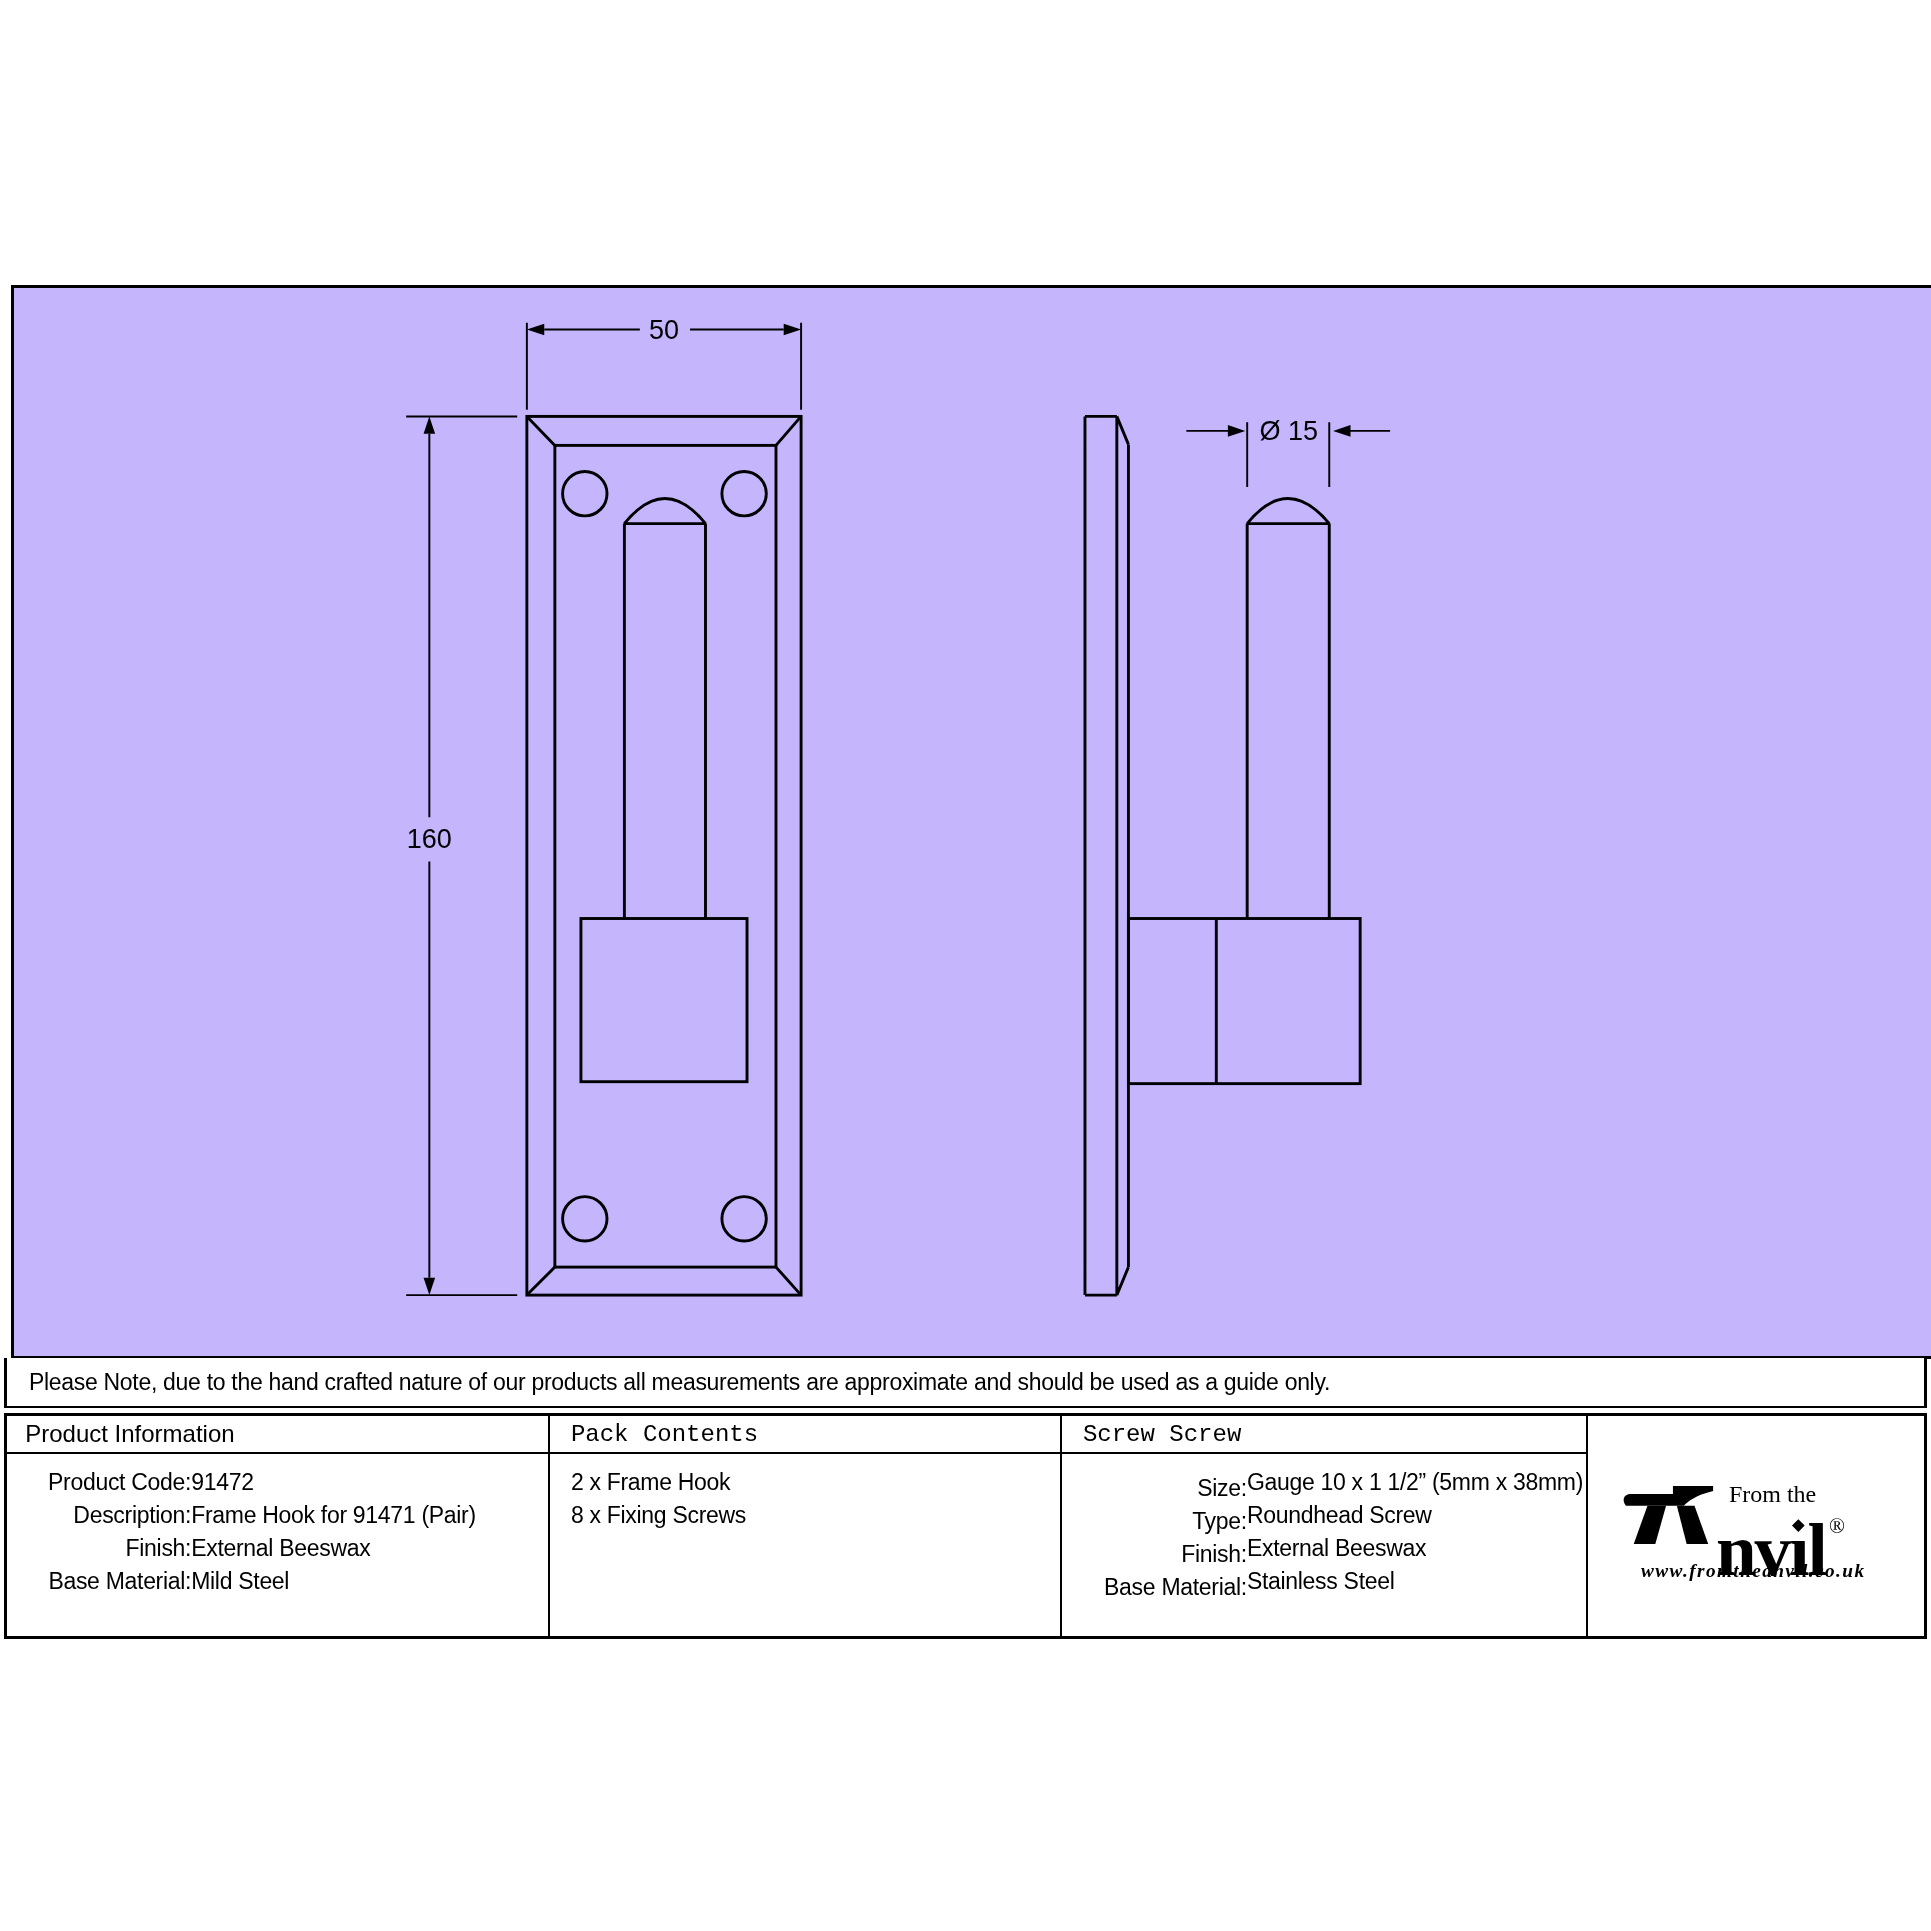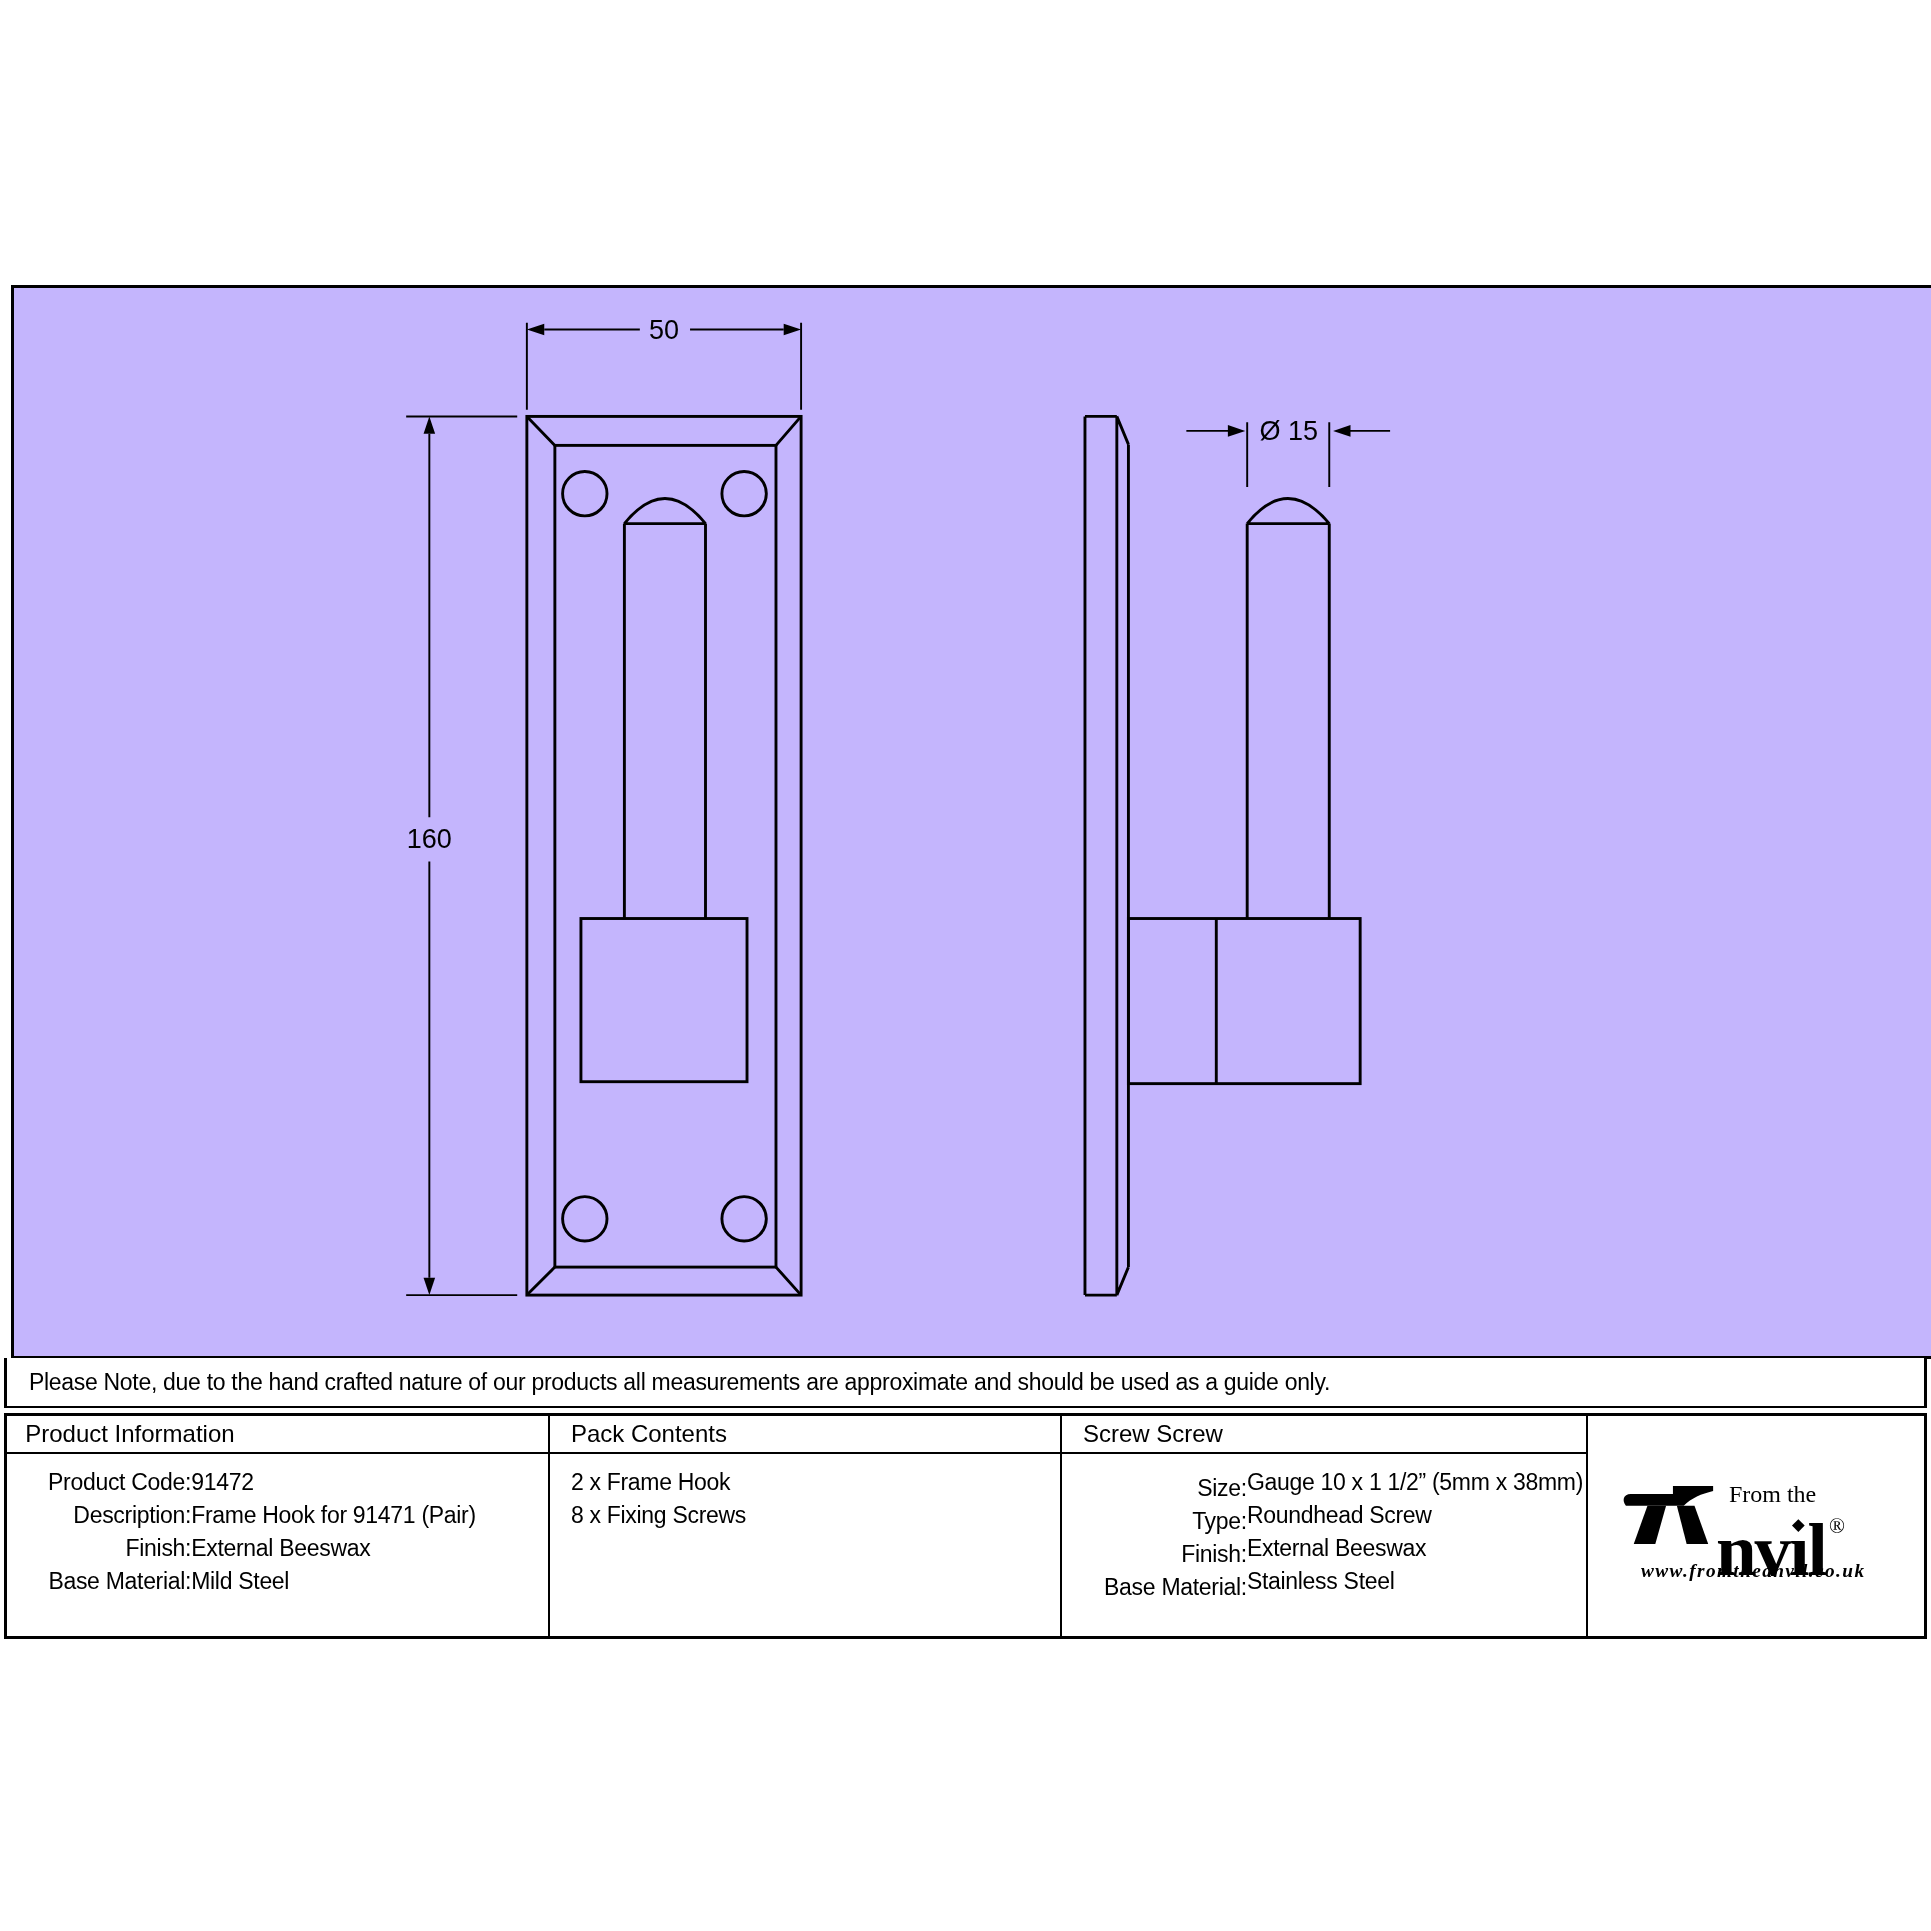--- a/index.html
+++ b/index.html
@@ -45,21 +45,21 @@
   .col { height:100%; }
   .col1 { width:543px; border-right:2.9px solid #000; }
   .col2 { width:512px; border-right:2.9px solid #000; }
   .col3 { width:526px; border-right:2.9px solid #000; }
   .col4 { flex:1; display:flex; align-items:center; justify-content:center; }
   .col-header {
     height:38px; border-bottom:2.9px solid #000;
     display:flex; align-items:center;
     padding-left:18.3px; font-size:24px;
   }
-  .col2 .col-header, .col3 .col-header { padding-left:21px; }
+  .col2 .col-header, .col3 .col-header { padding-left:21px;font-family:Liberation Mono, monospace; }
   .col-body { padding:11.6px 0 0 18.3px; font-size:23px; letter-spacing:-0.3px;text-align:right; }
   .col2 .col-body, .col3 .col-body { padding-left:21px; }
   .spec-row { display:flex; height:33px; align-items:center; }
   .spec-label { width:166px; flex:none; }
   .col3 .spec-label { width:164px;margin-top:12px; }
   .pack-item { height:33px; display:flex; align-items:center; }
 
   
   .logo { position:relative; width:270px; height:114px; }
   .anvil-icon { position:absolute; left:0; top:9.7px; width:98px; height:73px; }

